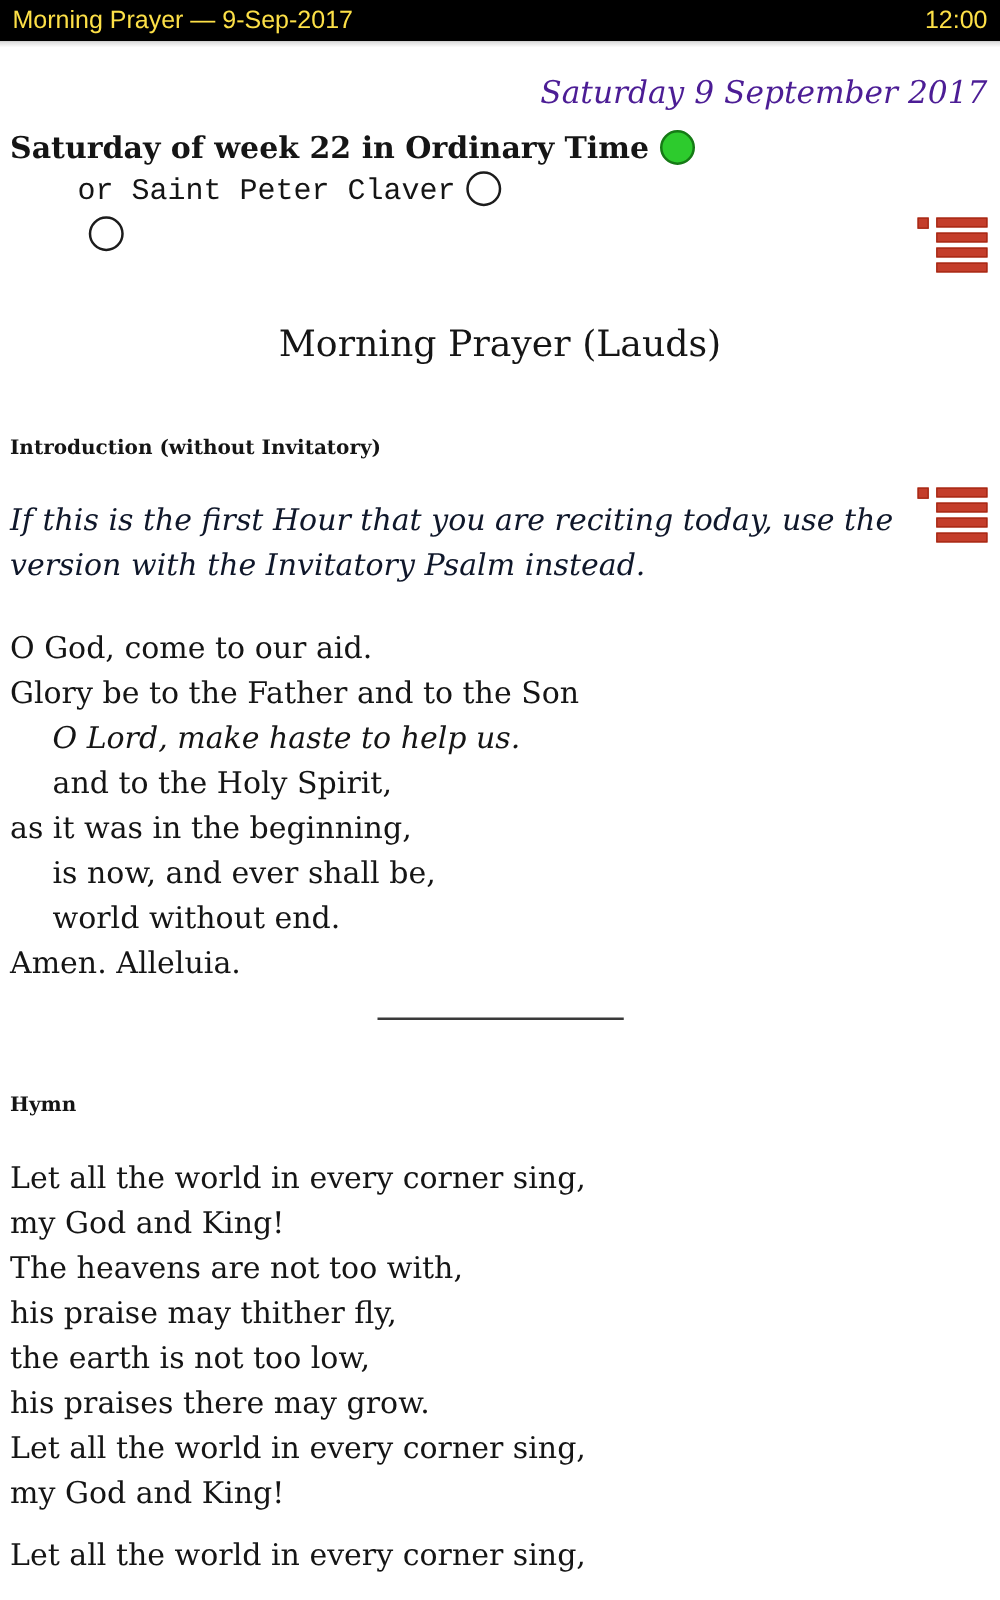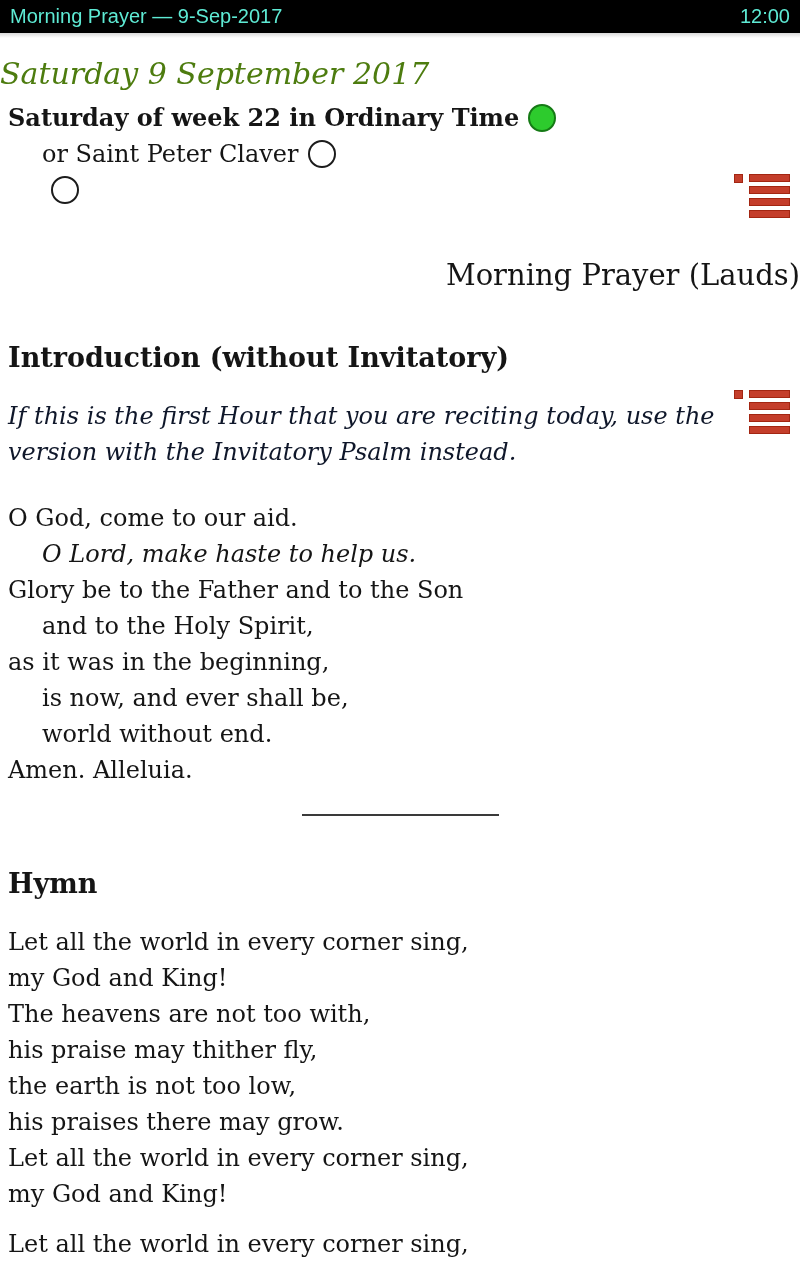--- a/index.html
+++ b/index.html
@@ -5,40 +5,40 @@
   * { margin: 0; padding: 0; box-sizing: border-box; }
   html, body { width: 800px; height: 1280px; overflow: hidden; background: #ffffff; }
   body { font-family: "DejaVu Serif", "Liberation Serif", serif; color: #151515; }
 
   
   .statusbar {
     height: 33px; background: #000000;
     display: flex; align-items: center; justify-content: space-between;
     padding: 0 10px;
     font-family: "Liberation Sans", sans-serif;
-    font-size: 20px; color: #5eead4;
+    font-size: 20px; color: #fde047;
   }
   .statusbar-shadow { height: 5px; background: linear-gradient(#d9d9d9, rgba(255,255,255,0)); }
 
   
   .page { position: relative; padding: 0; }
 
   .date-heading {
     margin: 18px 10px 0 0;
-    text-align: left;
+    text-align: right;
     font-style: italic;
-    font-size: 30px; line-height: 36px;
-    color: #4d7c0f;
+    font-size: 25px; line-height: 36px;
+    color: #4c1d95;
   }
 
   
   .celebrations { margin-top: 8px; }
   .celebration-line { font-size: 24px; line-height: 36px; padding-left: 8px; white-space: nowrap; }
   .celebration-line.primary { font-weight: bold; }
-  .celebration-line.alt { padding-left: 42px; }
+  .celebration-line.alt { padding-left: 62px; font-family: Liberation Mono, monospace; }
   .opt-circle {
     display: inline-block; vertical-align: middle;
     width: 28px; height: 28px; border-radius: 50%;
     margin-left: 9px; margin-top: -4px;
   }
   .opt-circle.selected { background: #2dcb2d; border: 2px solid #157a15; }
   .opt-circle.empty { background: #ffffff; border: 2px solid #1c1c1c; }
 
   
   .options-button { position: absolute; right: 10px; width: 56px; height: 44px; cursor: pointer; }
@@ -54,27 +54,27 @@
     position: absolute; left: 15px; width: 41px; height: 8px;
     background: #c43e2b; border: 1px solid #a32612;
   }
   .list-icon .b1 { top: 0; }
   .list-icon .b2 { top: 12px; }
   .list-icon .b3 { top: 24px; }
   .list-icon .b4 { top: 36px; }
 
   .page-title {
     margin-top: 46px;
-    text-align: right;
+    text-align: center;
     font-size: 29px; line-height: 42px;
     font-weight: normal;
   }
 
   .section-heading {
-    font-size: 27px; line-height: 36px; font-weight: bold;
+    font-size: 16px; line-height: 36px; font-weight: bold;
     padding-left: 8px;
   }
   .section-heading.intro { margin-top: 44px; }
   .section-heading.hymn { margin-top: 50px; }
 
   .rubric {
     margin: 22px 14px 0 8px;
     font-style: italic;
     font-size: 24px; line-height: 36px;
     color: #0f172a;
@@ -134,22 +134,22 @@
       <span class="bar b2"></span>
       <span class="bar b3"></span>
       <span class="bar b4"></span>
     </div>
   </div>
 
   <div class="rubric">If this is the first Hour that you are reciting today, use the version with the Invitatory Psalm instead.</div>
 
   <div class="text-block">
     <div class="line">O God, come to our aid.</div>
+    <div class="line">Glory be to the Father and to the Son</div>
     <div class="line indent italic">O Lord, make haste to help us.</div>
-    <div class="line">Glory be to the Father and to the Son</div>
     <div class="line indent">and to the Holy Spirit,</div>
     <div class="line">as it was in the beginning,</div>
     <div class="line indent">is now, and ever shall be,</div>
     <div class="line indent">world without end.</div>
     <div class="line">Amen. Alleluia.</div>
   </div>
 
   <hr class="section-divider">
 
   <h2 class="section-heading hymn">Hymn</h2>

